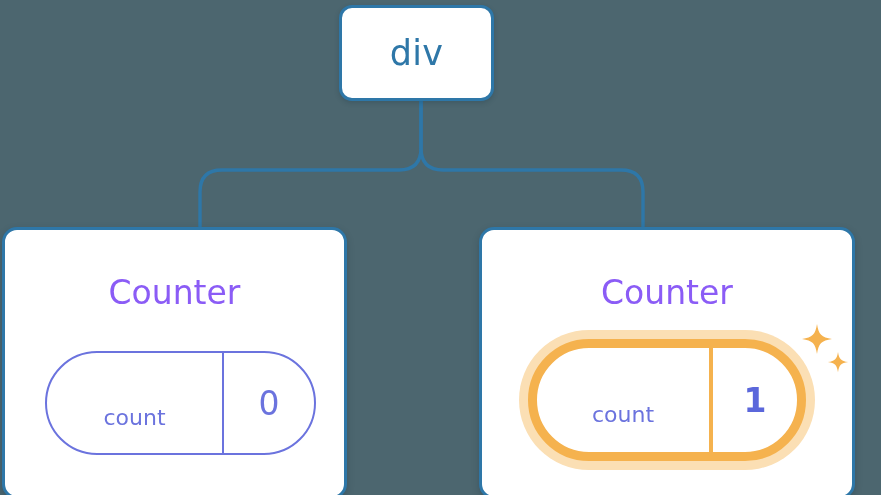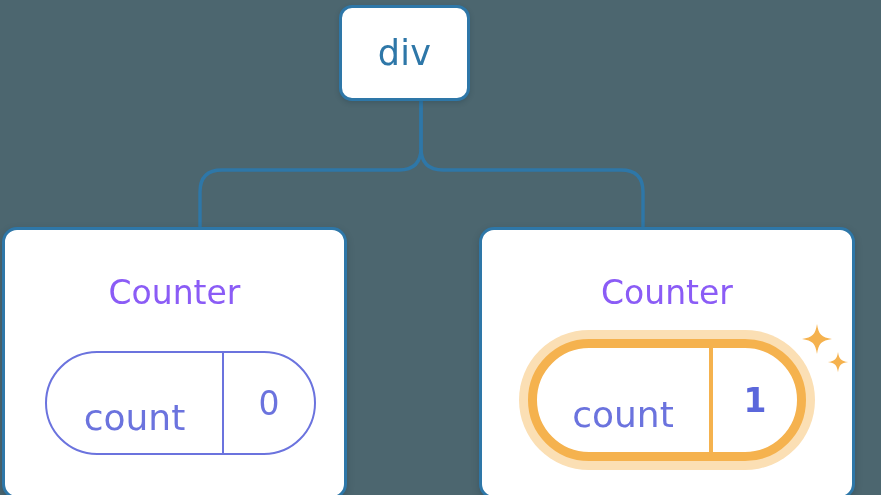--- a/index.html
+++ b/index.html
@@ -25,21 +25,21 @@
     width: 881px;
     height: 495px;
     pointer-events: none;
   }
 
   
   .node-root {
     position: absolute;
     left: 339px;
     top: 5px;
-    width: 131px;
+    width: 155px;
     height: 96px;
     background: #ffffff;
     border: 3px solid #2e77a8;
     border-radius: 13px;
     box-sizing: border-box;
     display: flex;
     align-items: center;
     justify-content: center;
     box-shadow: 0 2px 5px rgba(20,45,60,0.22);
   }
@@ -133,21 +133,21 @@
     font-weight: bold;
     border-left: 4px solid #f5b24e;
   }
 
   .pill-key {
     flex: 0 0 auto;
     width: 175px;
     display: flex;
     align-items: center;
     justify-content: center;
-    font-size: 36px;
+    font-size: 22px;
     line-height: 1;
     margin-top: 29px;
   }
   .pill-val {
     flex: 1 1 auto;
     display: flex;
     align-items: center;
     justify-content: center;
     font-size: 33px;
     line-height: 1;

